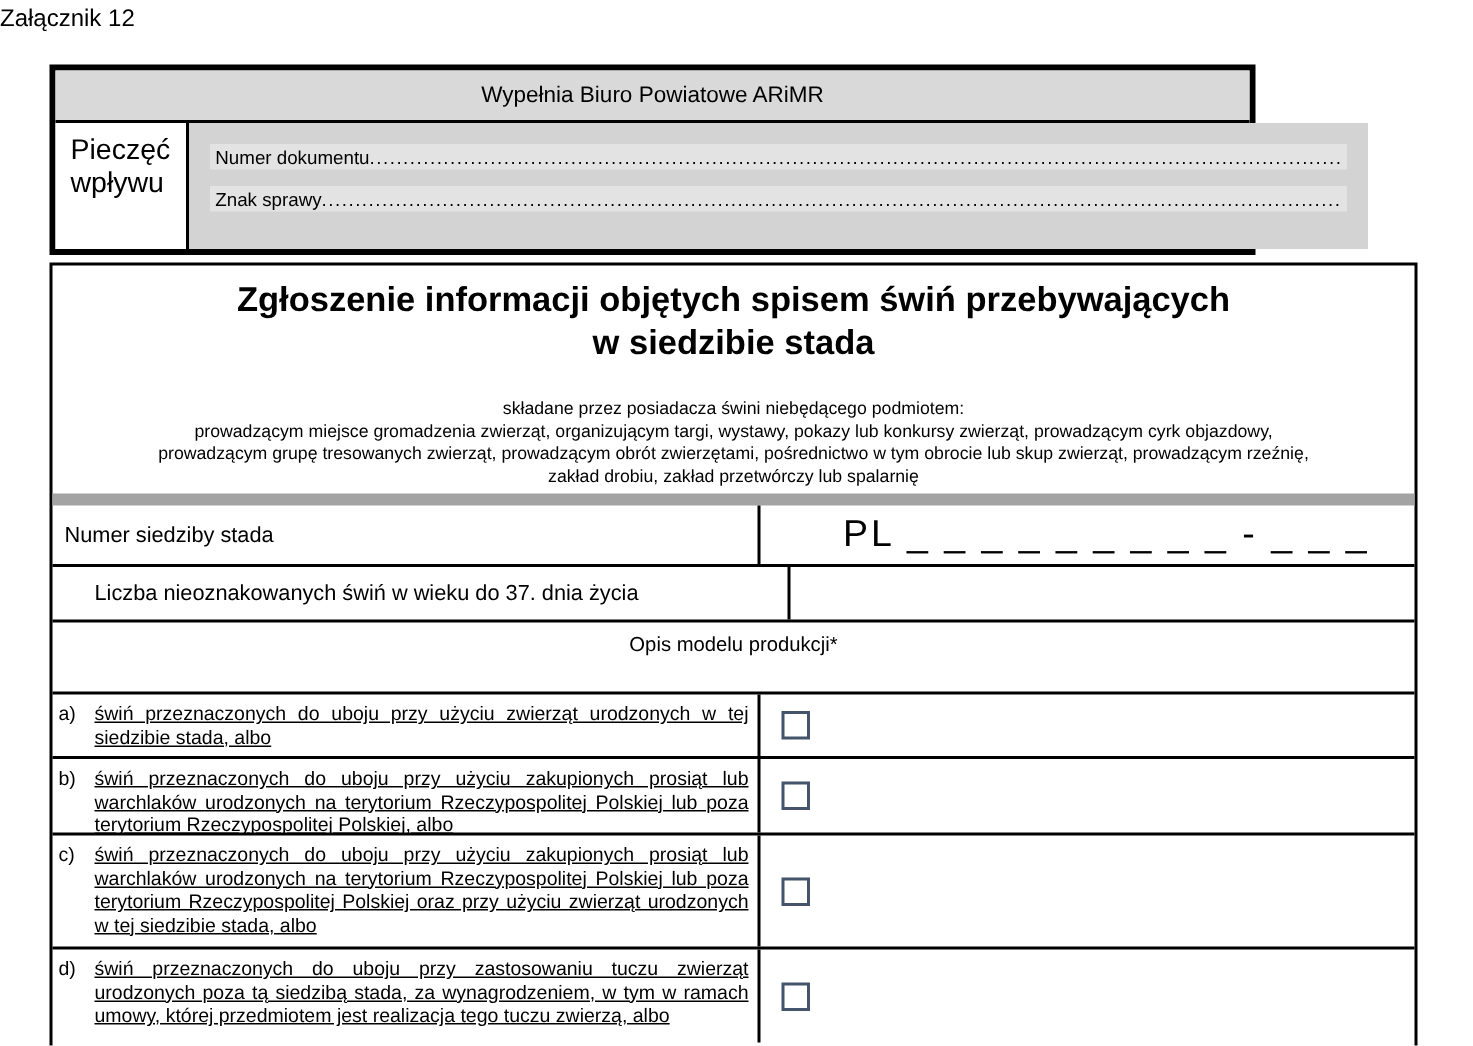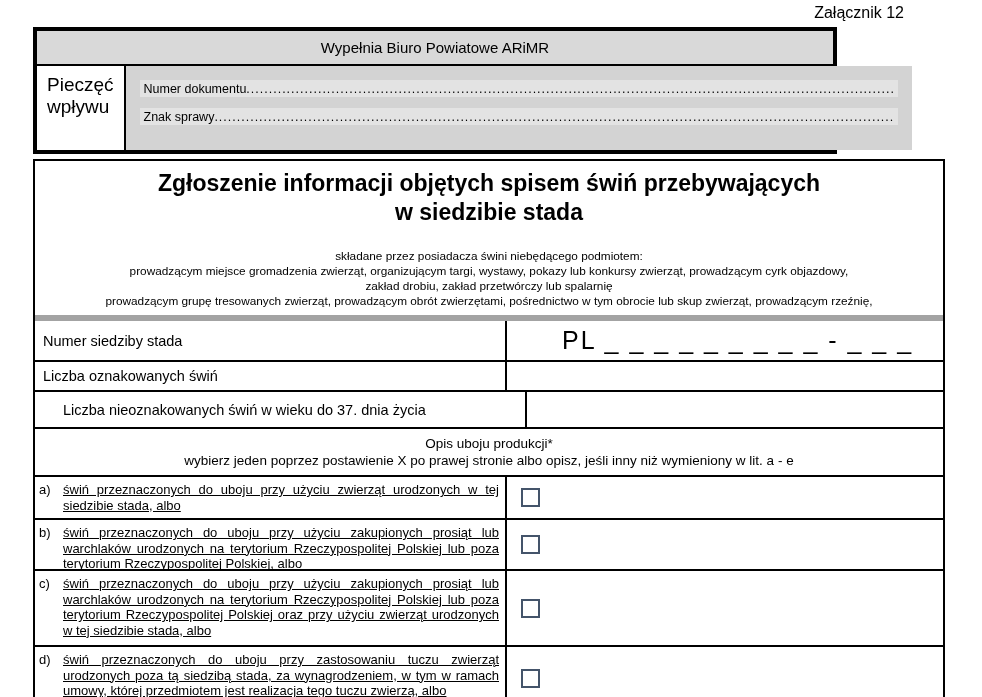--- a/index.html
+++ b/index.html
@@ -7,22 +7,21 @@
     width: 982px; height: 697px;
     background: #ffffff;
     overflow: hidden;
     font-family: "Liberation Sans", sans-serif;
     color: #000;
   }
   .page { width: 982px; height: 697px; overflow: hidden; position: relative; }
 
   
   .attachment-row {
-    height: 27px;
-    text-align: right;
+    height: 43px;
     padding: 4px 78px 0 0;
     font-size: 16px;
   }
 
   
   .office-box {
     margin-left: 33px;
     width: 804px;
     height: 127px;
     border: 4px solid #000;
@@ -68,21 +67,21 @@
   .main-table {
     margin-left: 33px;
     margin-top: 5px;
     width: 912px;
     height: 560px;
     border: 2px solid #000;
     background: #fff;
   }
   .title-cell {
     height: 160px;
-    border-bottom: 6px solid #a3a3a3;
+    border-bottom: 8px solid #a3a3a3;
     text-align: center;
     padding-top: 8px;
   }
   .form-title {
     font-size: 23px;
     font-weight: bold;
     line-height: 29px;
   }
   .form-subtitle {
     margin-top: 22px;
@@ -178,49 +177,42 @@
   <div class="main-table">
 
     <div class="title-cell">
       <div class="form-title">
         <div>Zgłoszenie informacji objętych spisem świń przebywających</div>
         <div>w siedzibie stada</div>
       </div>
       <div class="form-subtitle">
         <div><span>składane przez posiadacza </span><span class="u">świni niebędącego podmiotem</span><span>:</span></div>
         <div>prowadzącym miejsce gromadzenia zwierząt, organizującym targi, wystawy, pokazy lub konkursy zwierząt, prowadzącym cyrk objazdowy,</div>
+        <div>prowadzącym grupę tresowanych zwierząt, prowadzącym obrót zwierzętami, pośrednictwo w tym obrocie lub skup zwierząt, prowadzącym rzeźnię,</div>
         <div>zakład drobiu, zakład przetwórczy lub spalarnię</div>
-        <div>prowadzącym grupę tresowanych zwierząt, prowadzącym obrót zwierzętami, pośrednictwo w tym obrocie lub skup zwierząt, prowadzącym rzeźnię,</div>
       </div>
     </div>
 
     <div class="field-row row-h41">
       <div class="field-label">Numer siedziby stada</div>
       <div class="field-value">
         <span class="herd-number">PL _ _ _ _ _ _ _ _ _ - _ _ _</span>
       </div>
     </div>
 
-    <div class="field-row row-h30">
-      <div class="field-label">Liczba oznakowanych świń</div>
-      <div class="field-value">
-        <span></span>
-      </div>
-    </div>
 
     <div class="field-row row-h37">
       <div class="field-label">Liczba nieoznakowanych świń w wieku do 37. dnia życia</div>
       <div class="field-value">
         <span></span>
       </div>
     </div>
 
     <div class="opis-cell">
-      <div>Opis uboju produkcji*</div>
-      <div>wybierz jeden poprzez postawienie X po prawej stronie albo opisz, jeśli inny niż wymieniony w lit. a - e</div>
+      <div>Opis modelu produkcji*</div>
     </div>
 
     <div class="option-row row-ha">
       <div class="option-text">
         <span class="opt-letter">a)</span>
         <span class="opt-body">świń przeznaczonych do uboju przy użyciu zwierząt urodzonych w tej siedzibie stada, albo</span>
       </div>
       <div class="option-box">
         <div class="checkbox"></div>
       </div>

